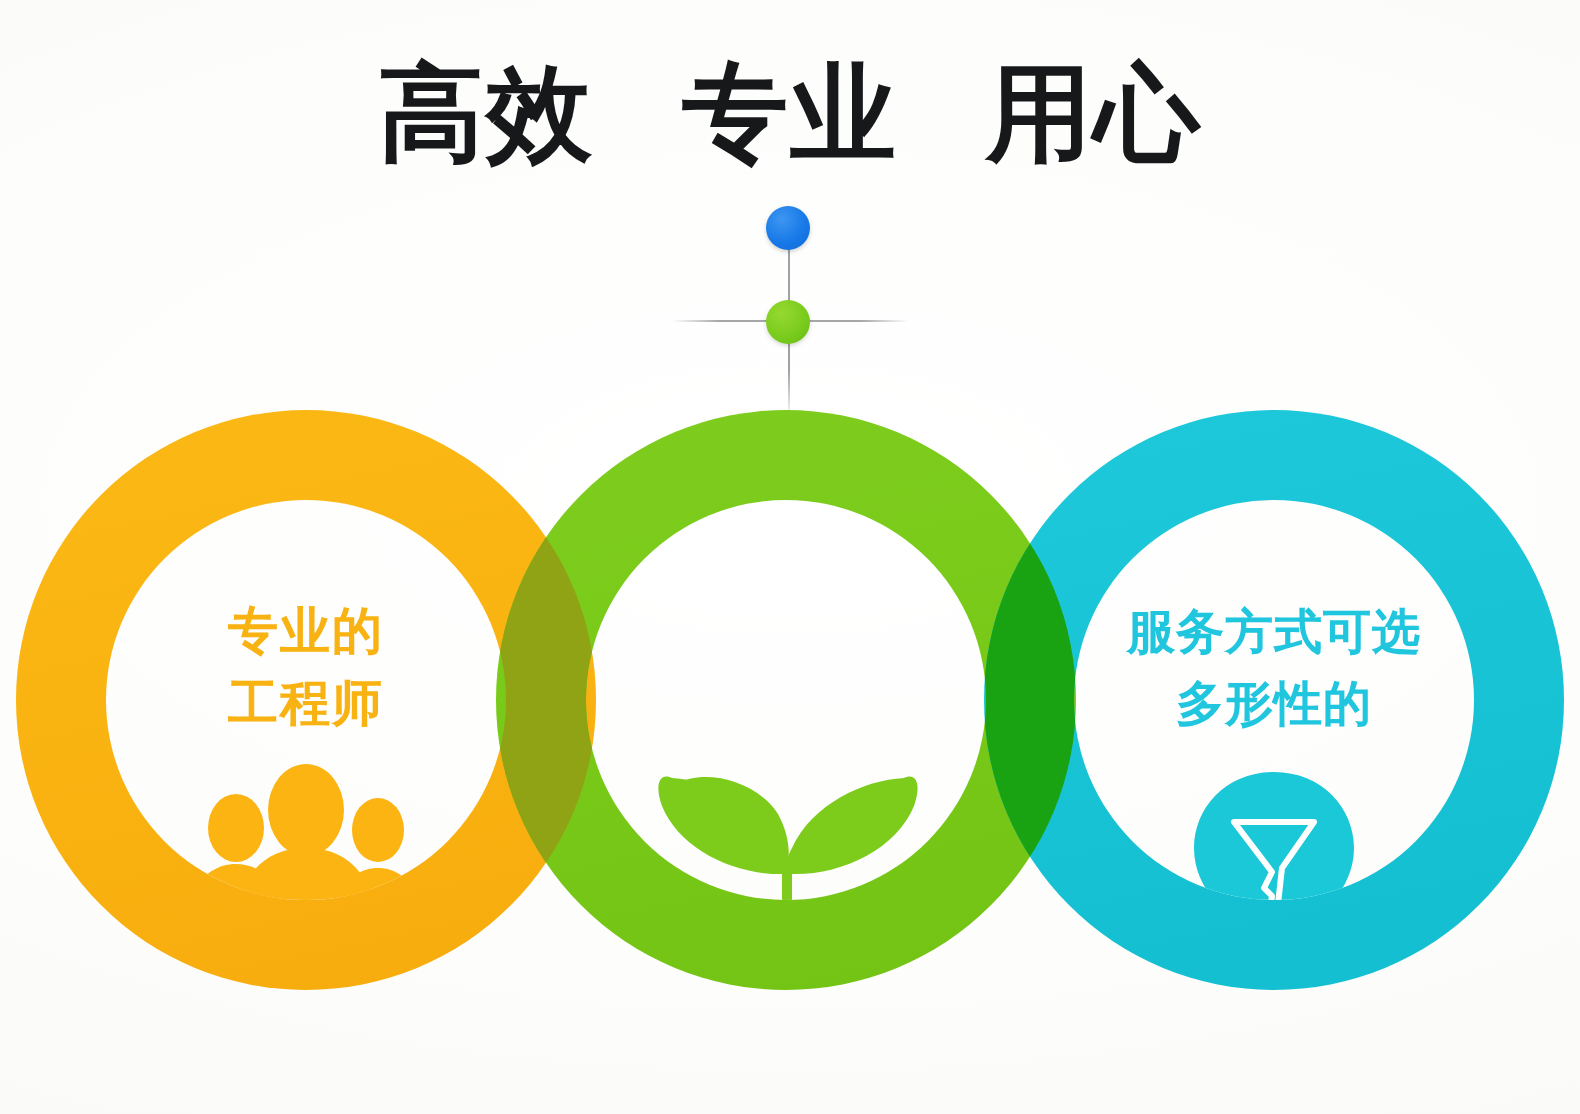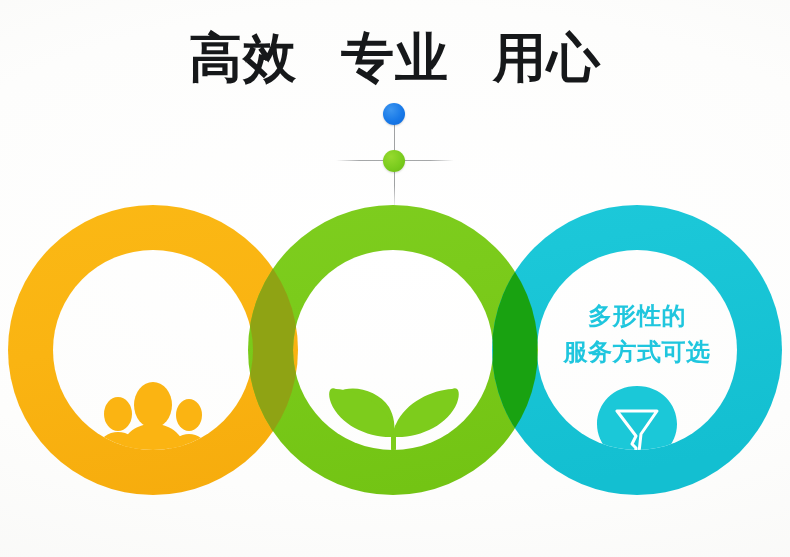--- a/index.html
+++ b/index.html
@@ -252,20 +252,24 @@
 
       <rect x="621" y="466" width="32" height="3.5" fill="#ffffff"></rect>
       <rect x="621" y="474" width="32" height="3.5" fill="#ffffff"></rect>
 
       <path d="M524 470 C564 452 710 452 750 470 L750 510 L524 510 Z" fill="#1bc8d8"></path>
       <rect x="621" y="466" width="32" height="3.5" fill="#ffffff"></rect>
       <rect x="621" y="474" width="32" height="3.5" fill="#ffffff"></rect>
     </g>
   </svg>
 
+  <div id="text-1" class="circle-text">
+    <span class="cl">专业的</span>
+    <span class="cl">工程师</span>
+  </div>
 
 
   <div id="text-3" class="circle-text">
+    <span class="cl">服务方式可选</span>
     <span class="cl">多形性的</span>
-    <span class="cl">服务方式可选</span>
   </div>
 
 </div>
 
 </body></html>

